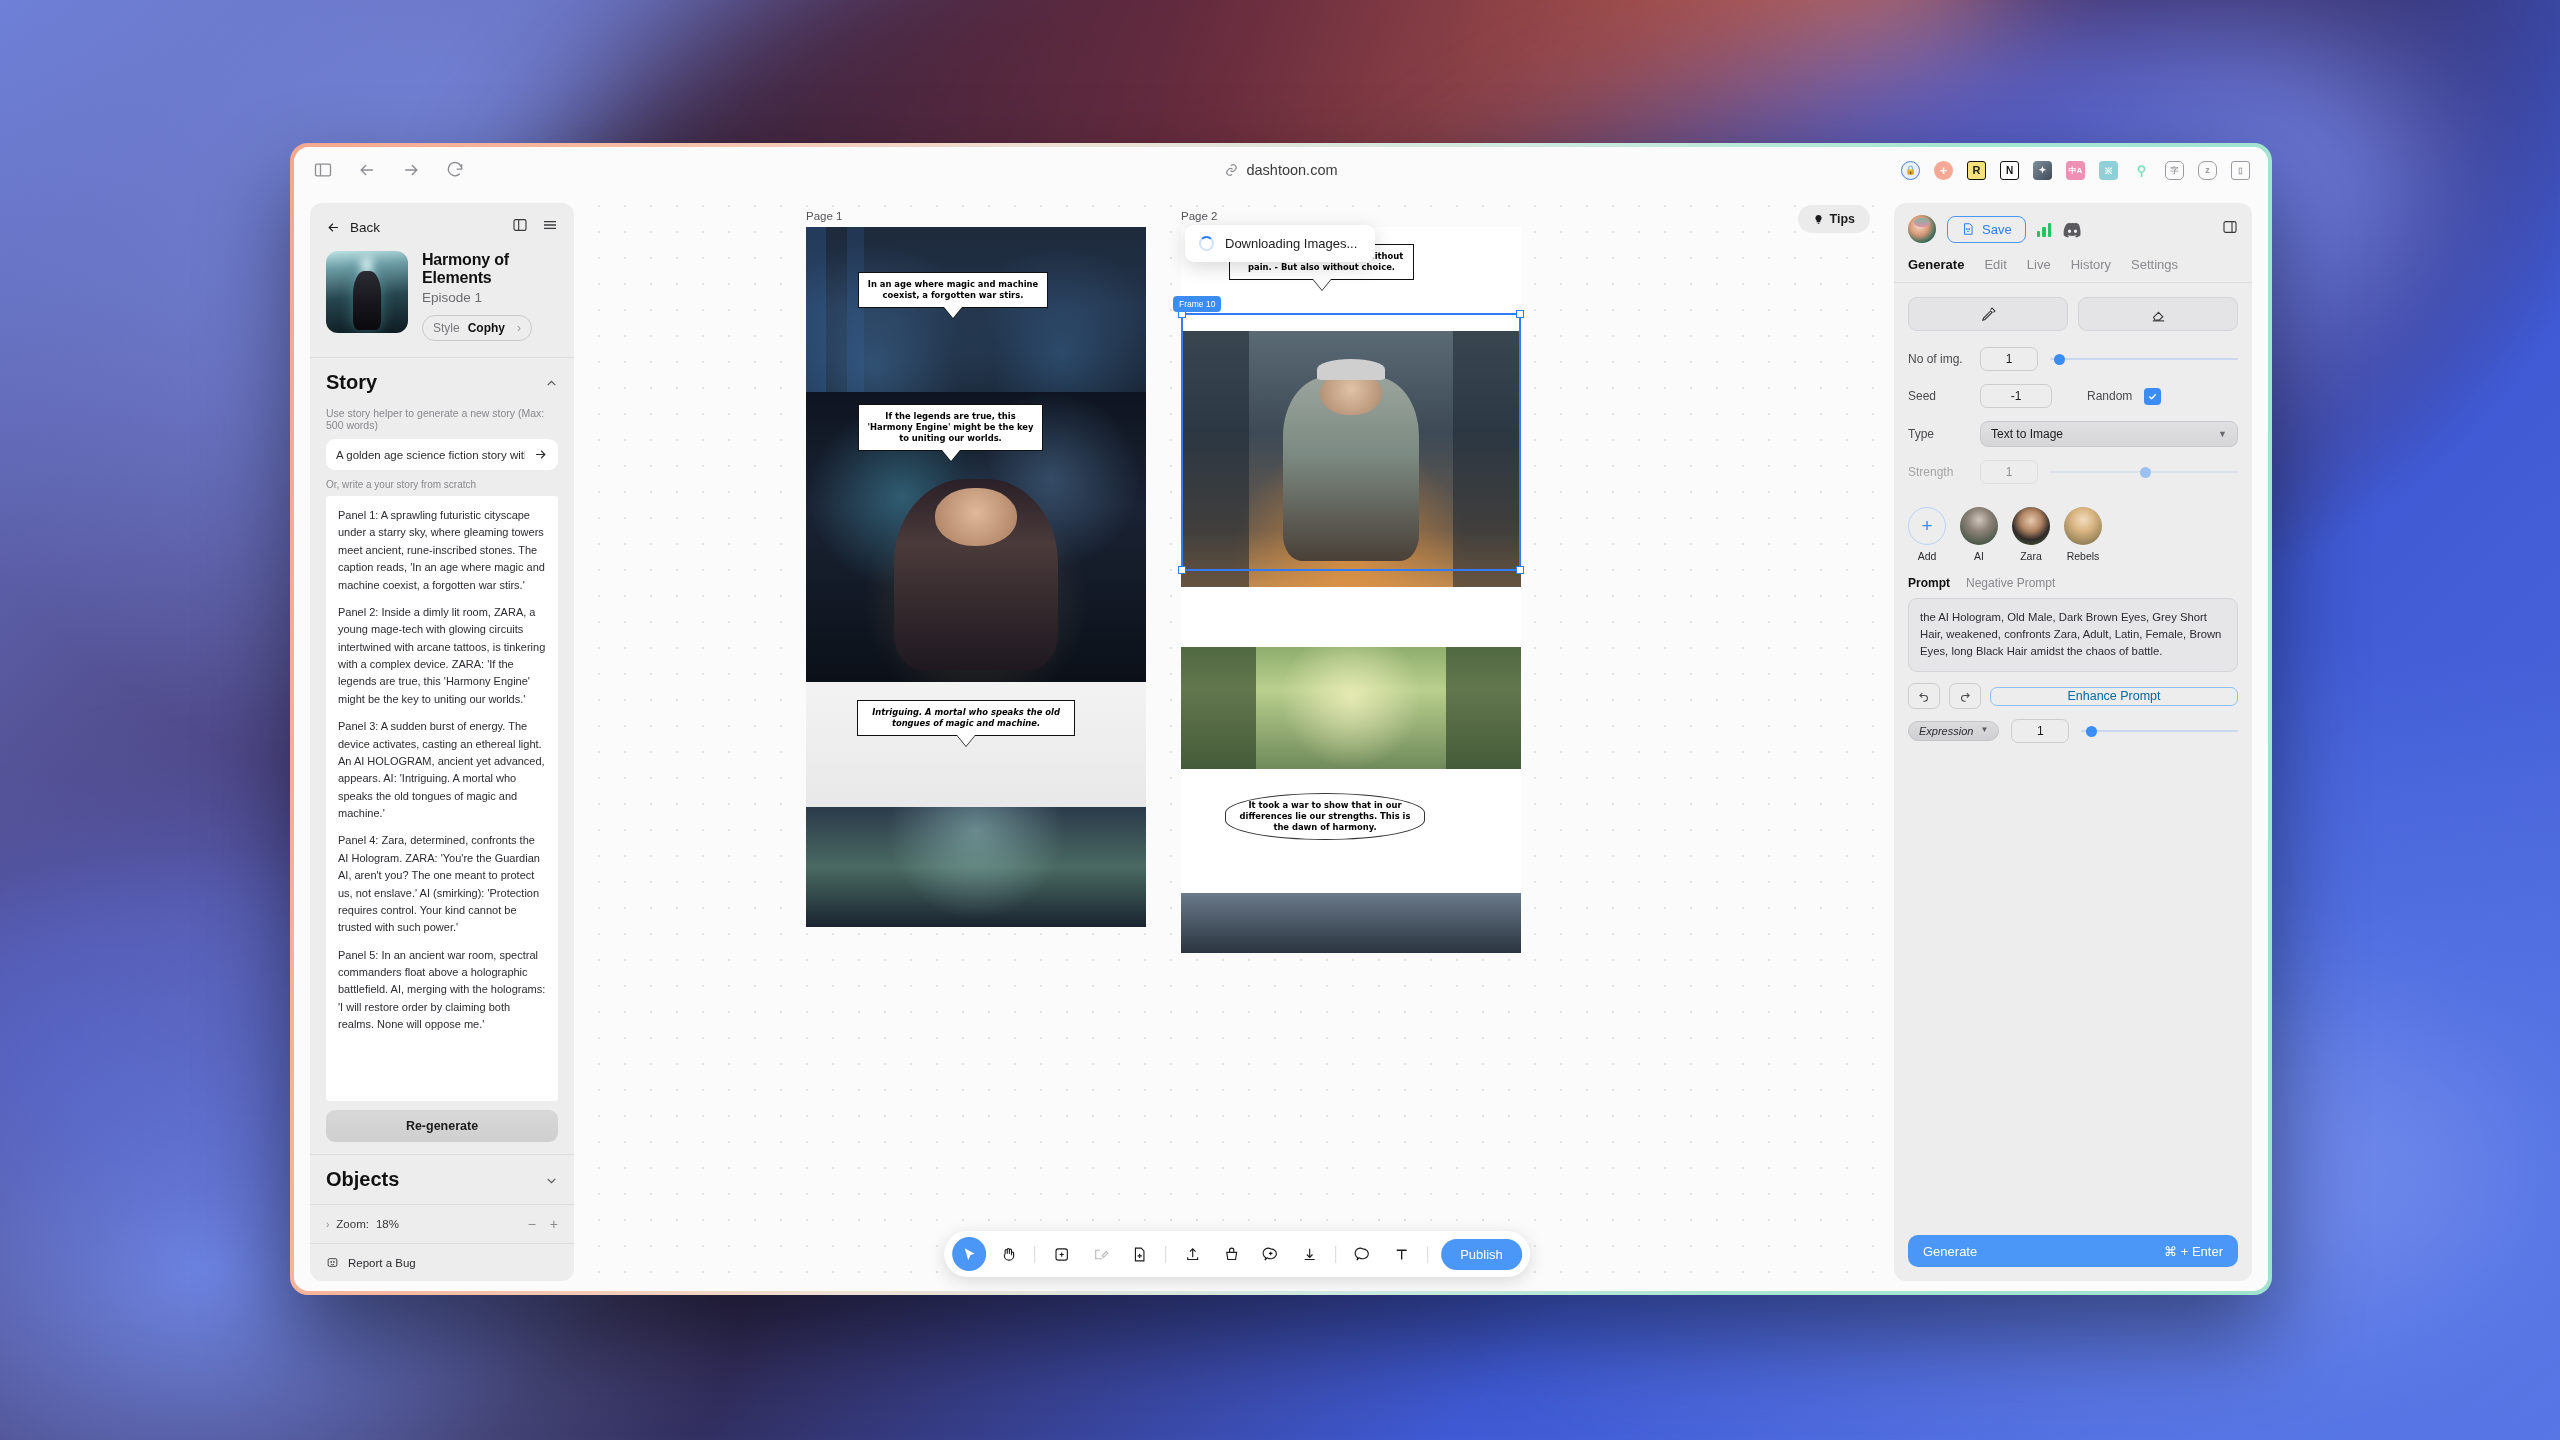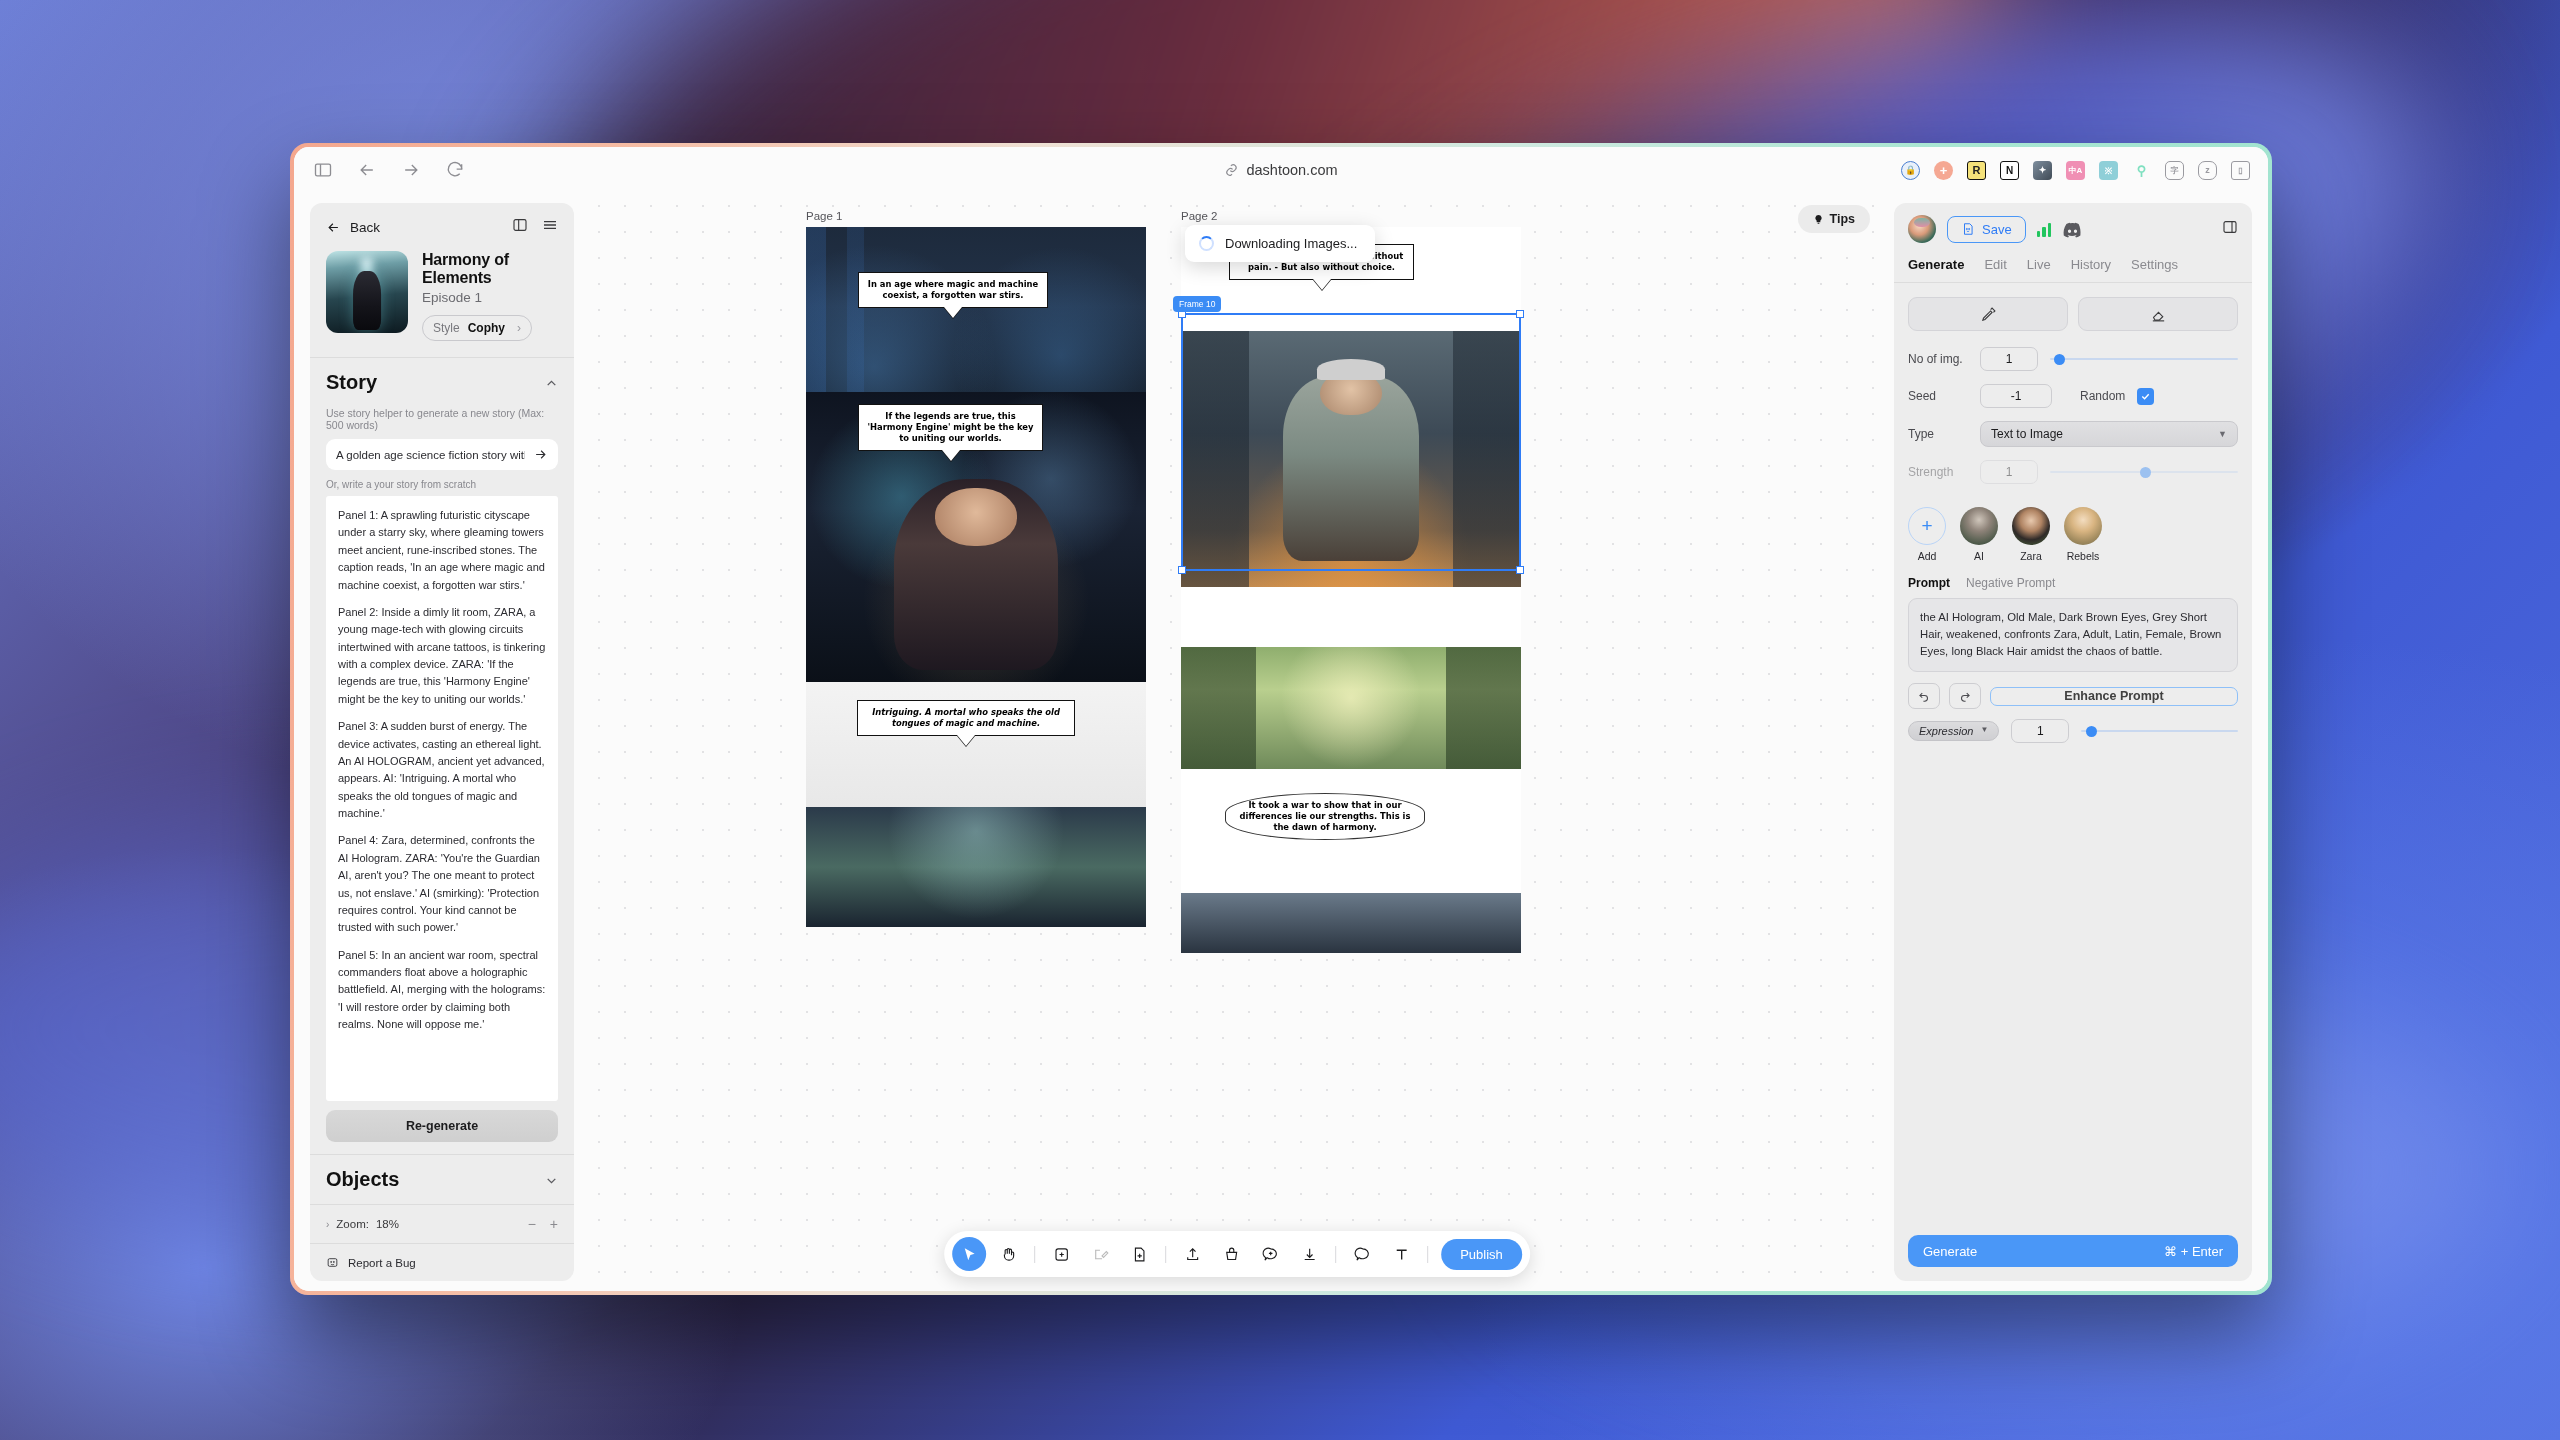--- a/index.html
+++ b/index.html
@@ -186,21 +186,21 @@
   .prompt-tabs { display: flex; gap: 16px; margin-bottom: 8px; }
   .prompt-tab { font-size: 12px; color: #8a8a8f; }
   .prompt-tab.active { color: #111; font-weight: 700; }
   .prompt-box { background: #e6e6e8; border: 1px solid #d4d4d8; border-radius: 9px; padding: 10px 11px;
     font-size: 11.3px; line-height: 1.52; color: #2b2b30; min-height: 74px; }
   .enh-row { display: flex; gap: 9px; margin-top: 11px; align-items: center; }
   .icon-btn { width: 32px; height: 26px; border: 1px solid #cdcdd1; border-radius: 7px; display: flex;
     align-items: center; justify-content: center; color: #4a4a4f; }
   .icon-btn svg { width: 14px; height: 14px; }
   .enh-btn { flex: 1; height: 19px; border: 1.3px solid #8ec0f8; border-radius: 7px; display: flex;
-    align-items: center; justify-content: center; font-size: 12.5px; color: #404040; font-weight: bold; }
+    align-items: center; justify-content: center; font-size: 12.5px; color: #0369a1; }
   .expr-row { display: flex; gap: 12px; margin-top: 10px; align-items: center; }
   .expr-sel { background: linear-gradient(180deg,#dcdcde,#cfcfd2); border: 1px solid #c4c4c8; border-radius: 13px;
     padding: 3px 10px; display: flex; gap: 7px; font-size: 11px; font-style: italic; color: #2b2b30; }
   .expr-sel .cv { font-size: 8px; color: #5a5a60; }
   .gen-btn { margin-top: auto; background: #4a97f7; border-radius: 10px; height: 32px; display: flex;
     align-items: center; justify-content: space-between; padding: 0 15px; color: #fff; font-size: 13px; }
 </style>
 </head>
 <body>
 
@@ -571,21 +571,21 @@
             <div class="num-box">1</div>
             <div class="slider">
                   <div class="track"></div>
                   <div class="knob" style="left:2%"></div>
                 </div>
           </div>
 
           <div class="ctl-row">
             <span class="ctl-label">Seed</span>
             <div class="num-box" style="width:72px">-1</div>
-            <span class="chk-label" style="margin-left:16px">Random</span>
+            <span class="chk-label" style="margin-left:23px">Random</span>
             <div class="chkbox">
                   <svg viewBox="0 0 24 24" fill="none" stroke="currentColor" stroke-width="3">
                     <path d="M5 12l5 5L19 7"></path>
                   </svg>
                 </div>
           </div>
 
           <div class="ctl-row">
             <span class="ctl-label">Type</span>
             <div class="select">

